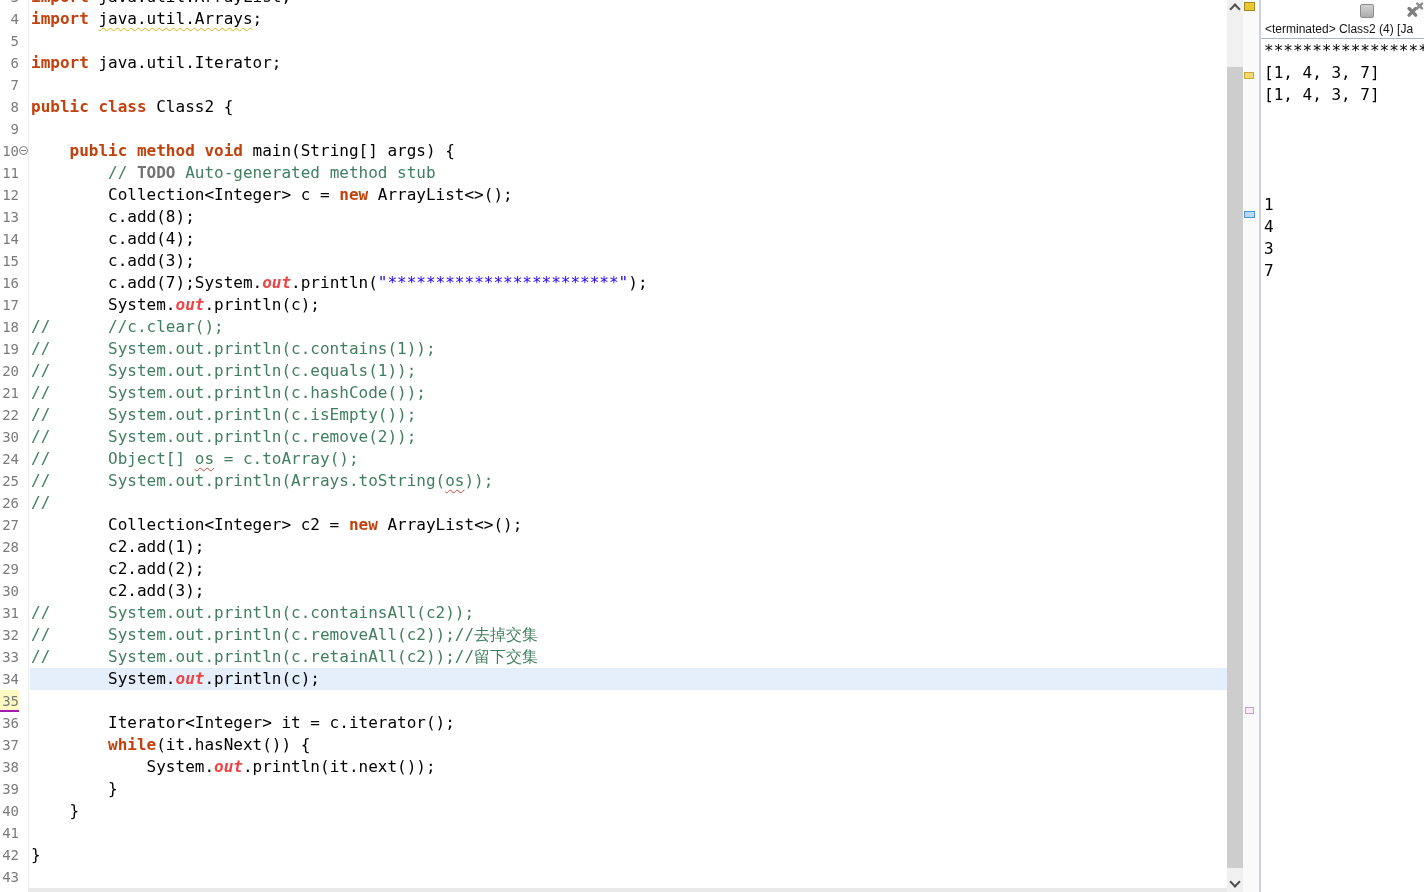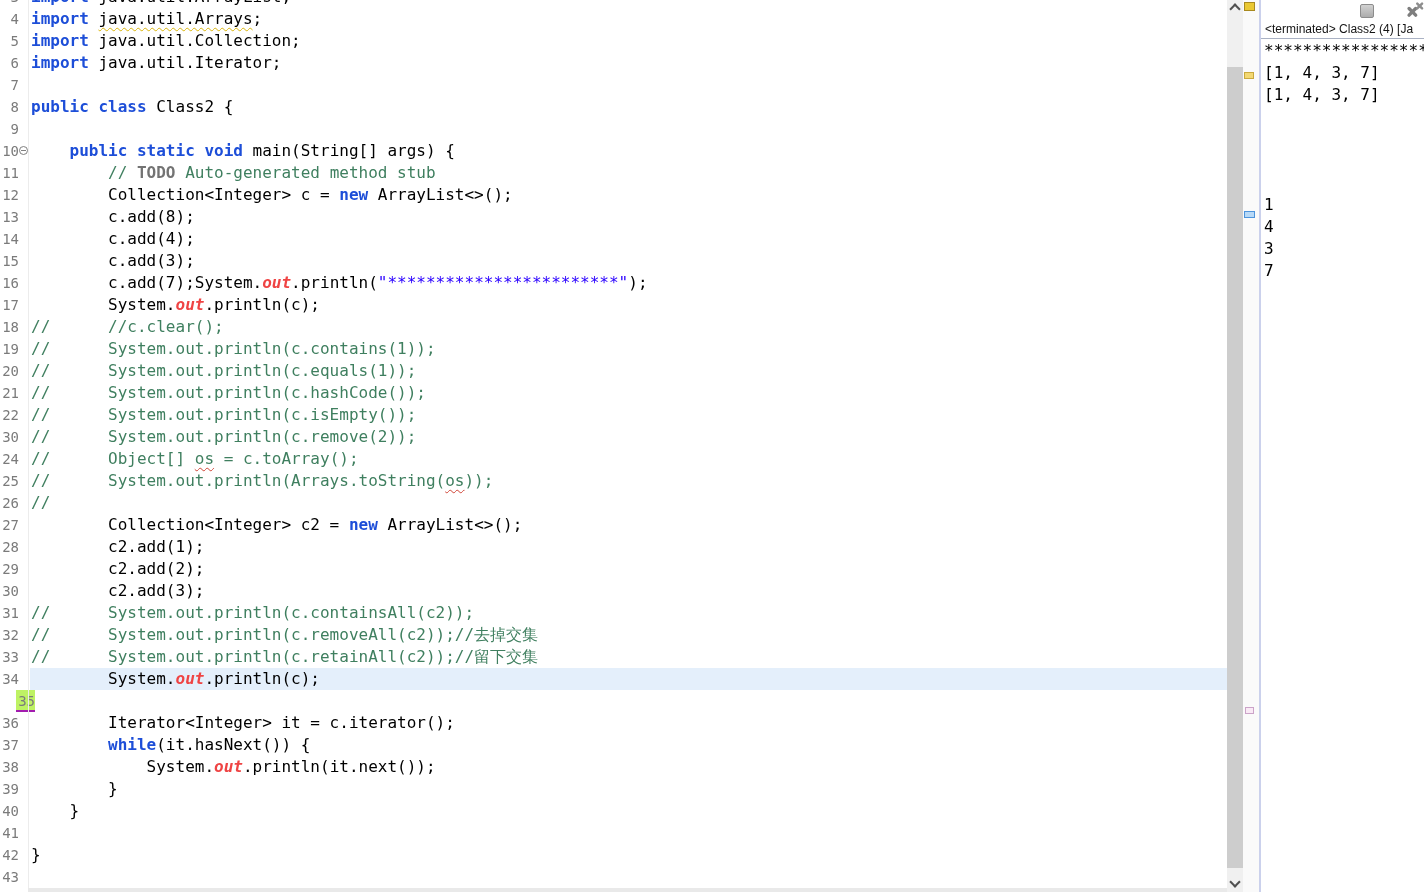--- a/index.html
+++ b/index.html
@@ -4,26 +4,26 @@
 <style>
   html,body{margin:0;padding:0;background:#fff;}
   #root{position:relative;width:1424px;height:892px;overflow:hidden;background:#fff;
         font-family:"DejaVu Sans Mono",monospace;font-size:16px;}
   
   #editor{position:absolute;left:0;top:0;width:1227px;height:892px;background:#fff;}
   .row{position:absolute;left:0;width:1227px;height:22px;line-height:22px;white-space:pre;}
   .row.hl::before{content:"";position:absolute;left:30px;right:0;top:0;bottom:0;background:#E4EFFB;}
   .ln{position:absolute;left:0;top:0;width:19px;height:22px;text-align:right;
       font-size:14px;color:#7b7b7b;box-sizing:border-box;}
-  .ln.caret-ln{background:#bef264;border-bottom:2px solid #a21caf;margin-left:16px;}
+  .ln.caret-ln{background:#fef9c3;border-bottom:2px solid #a21caf;}
   .fold{position:absolute;left:19px;top:6px;width:9px;height:9px;border:1px solid #808080;
         border-radius:50%;box-sizing:border-box;}
   .fold::after{content:"";position:absolute;left:1px;right:1px;top:3px;height:1px;background:#808080;}
   .code{position:absolute;left:31px;top:0;height:22px;white-space:pre;tab-size:4;-moz-tab-size:4;}
-  .sk{color:#1d4ed8;font-weight:bold;}
+  .sk{color:#c2410c;font-weight:bold;}
   .sp{color:#000000;}
   .sc{color:#3F7F5F;}
   .st{color:#737373;font-weight:bold;}
   .ss{color:#2A00FF;}
   .sf{color:#ef4444;font-weight:bold;font-style:italic;}
   .sw{text-decoration:underline wavy #d9b40a;text-decoration-thickness:1px;text-underline-offset:3px;}
   .se{text-decoration:underline wavy #d04437;text-decoration-thickness:1px;text-underline-offset:3px;}
   #gutter-sep{position:absolute;left:28px;top:0;width:1px;height:888px;background:#ececec;}
   #hscrollbar{position:absolute;left:28px;top:888px;width:1199px;height:4px;background:#E9E9E9;}
   
@@ -60,26 +60,26 @@
 </style>
 </head>
 <body>
 
 <div id="root">
 
   <div id="editor">
     <div id="code-rows">
         <div class="row" style="top: -14px;"><div class="ln">3</div><div class="code"><span class="sk">import </span><span class="sp">java.util.ArrayList;</span></div></div>
         <div class="row" style="top: 8px;"><div class="ln">4</div><div class="code"><span class="sk">import </span><span class="sp sw">java.util.Arrays</span><span class="sp">;</span></div></div>
-        <div class="row" style="top: 30px;"><div class="ln">5</div><div class="code"><span class="sk">import </span><span class="sp">java.util.Collection;</span></div></div>
+        <div class="row" style="top: 30px;"><div class="ln">5</div></div>
         <div class="row" style="top: 52px;"><div class="ln">6</div><div class="code"><span class="sk">import </span><span class="sp">java.util.Iterator;</span></div></div>
         <div class="row" style="top: 74px;"><div class="ln">7</div><div class="code"></div></div>
         <div class="row" style="top: 96px;"><div class="ln">8</div><div class="code"><span class="sk">public class </span><span class="sp">Class2 {</span></div></div>
         <div class="row" style="top: 118px;"><div class="ln">9</div><div class="code"></div></div>
-        <div class="row" style="top: 140px;"><div class="ln">10</div><span class="fold"></span><div class="code"><span class="sp">	</span><span class="sk">public static void </span><span class="sp">main(String[] args) {</span></div></div>
+        <div class="row" style="top: 140px;"><div class="ln">10</div><span class="fold"></span><div class="code"><span class="sp">	</span><span class="sk">public method void </span><span class="sp">main(String[] args) {</span></div></div>
         <div class="row" style="top: 162px;"><div class="ln">11</div><div class="code"><span class="sc">		// </span><span class="st">TODO</span><span class="sc"> Auto-generated method stub</span></div></div>
         <div class="row" style="top: 184px;"><div class="ln">12</div><div class="code"><span class="sp">		Collection&lt;Integer&gt; c = </span><span class="sk">new</span><span class="sp"> ArrayList&lt;&gt;();</span></div></div>
         <div class="row" style="top: 206px;"><div class="ln">13</div><div class="code"><span class="sp">		c.add(8);</span></div></div>
         <div class="row" style="top: 228px;"><div class="ln">14</div><div class="code"><span class="sp">		c.add(4);</span></div></div>
         <div class="row" style="top: 250px;"><div class="ln">15</div><div class="code"><span class="sp">		c.add(3);</span></div></div>
         <div class="row" style="top: 272px; padding-left: 14px;"><div class="ln">16</div><div class="code"><span class="sp">		c.add(7);System.</span><span class="sf">out</span><span class="sp">.println(</span><span class="ss">"************************"</span><span class="sp">);</span></div></div>
         <div class="row" style="top: 294px;"><div class="ln">17</div><div class="code"><span class="sp">		System.</span><span class="sf">out</span><span class="sp">.println(c);</span></div></div>
         <div class="row" style="top: 316px;"><div class="ln">18</div><div class="code"><span class="sc">//		//c.clear();</span></div></div>
         <div class="row" style="top: 338px;"><div class="ln">19</div><div class="code"><span class="sc">//		System.out.println(c.contains(1));</span></div></div>
         <div class="row" style="top: 360px;"><div class="ln">20</div><div class="code"><span class="sc">//		System.out.println(c.equals(1));</span></div></div>

